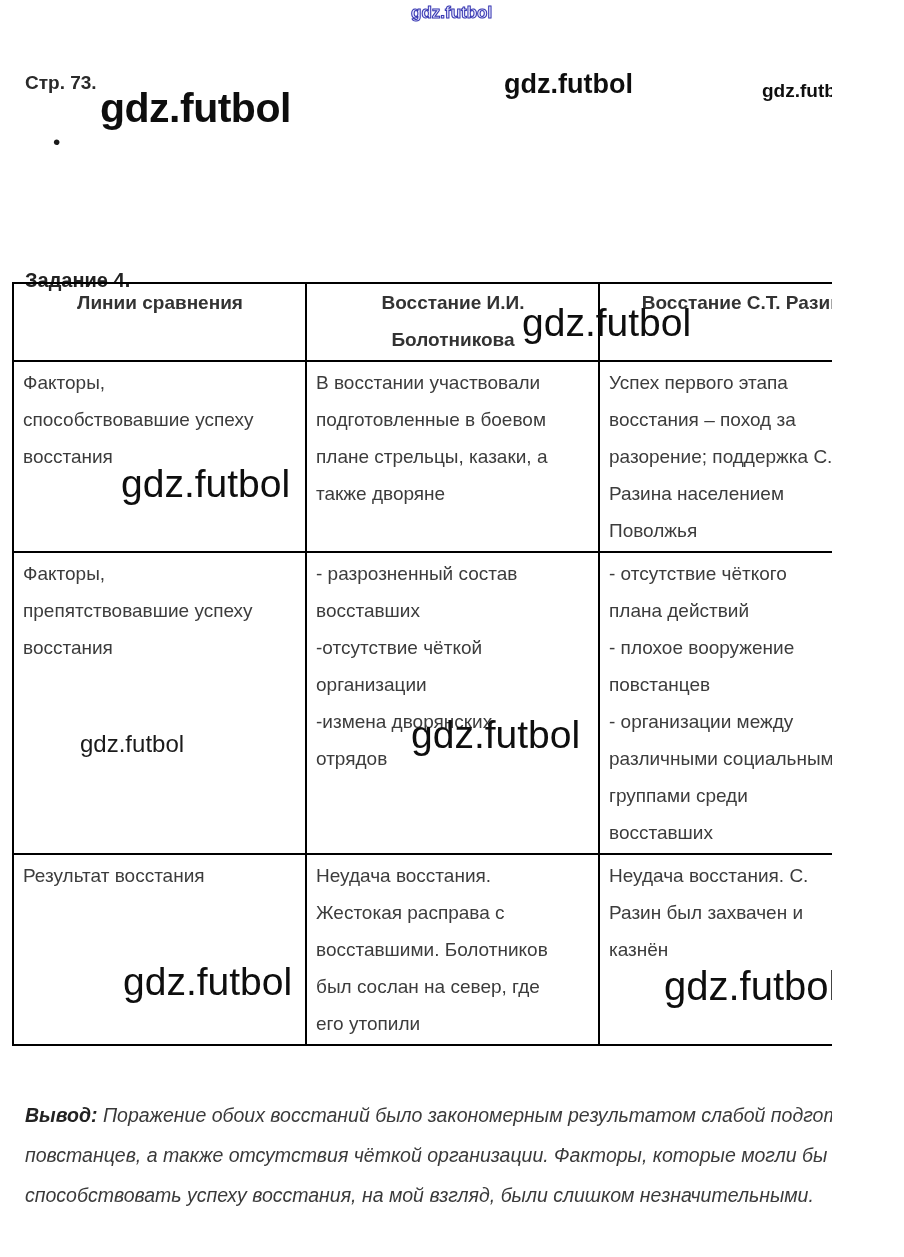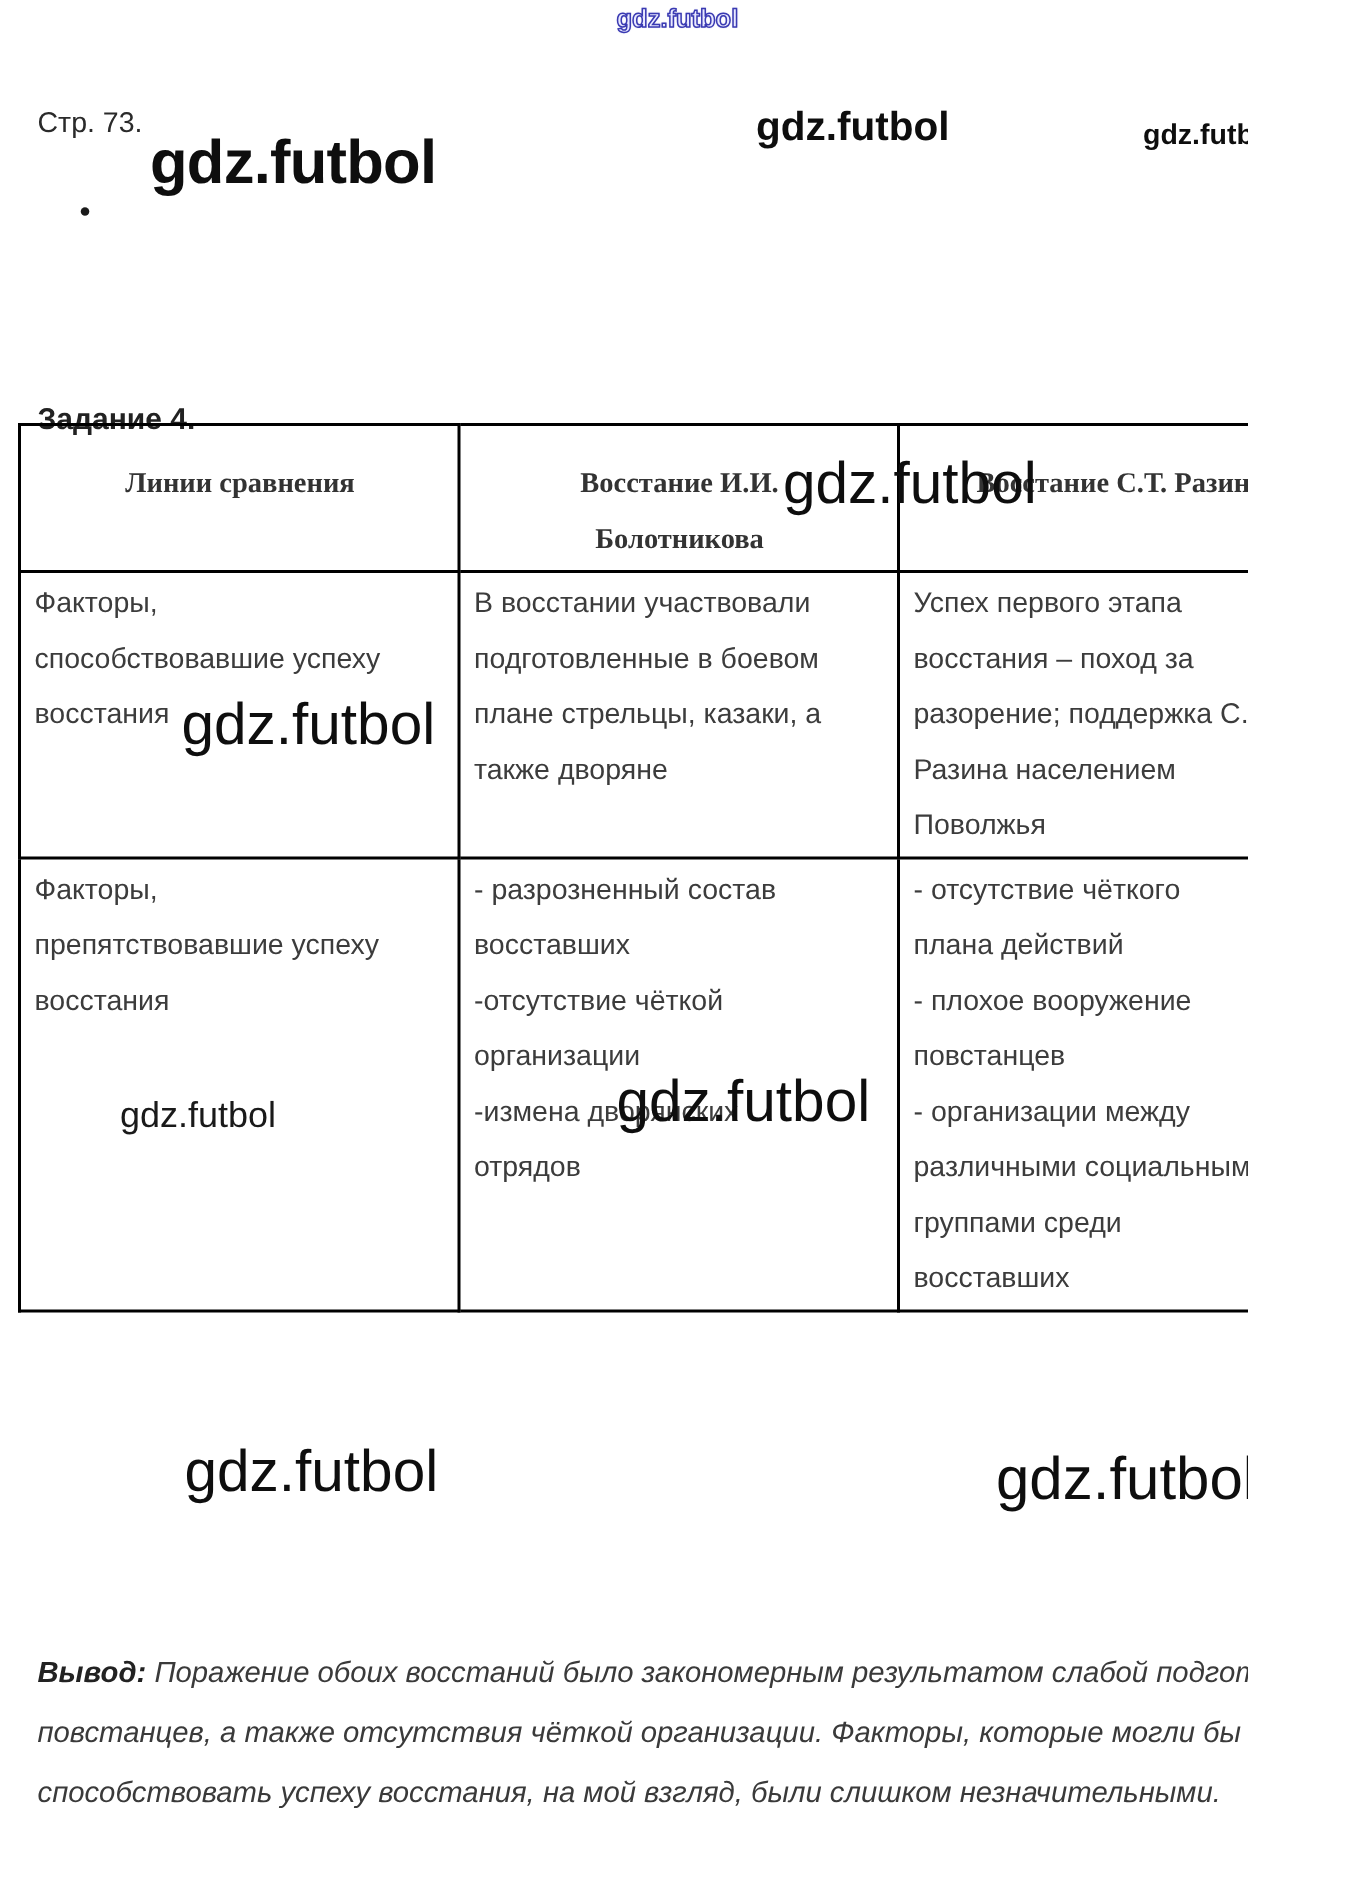--- a/index.html
+++ b/index.html
@@ -34,21 +34,21 @@
   .wm-header { left: 522px; top: 303px; font-size: 39px; font-weight: 500; }
   .wm-row1   { left: 121px; top: 464px; font-size: 39px; font-weight: 500; }
   .wm-row2-left { left: 80px; top: 732px; font-size: 24px; font-weight: 400; color: #1a1a1a; }
   .wm-row2-mid  { left: 411px; top: 715px; font-size: 39px; font-weight: 500; }
   .wm-row3-left  { left: 123px; top: 962px; font-size: 39px; font-weight: 500; }
   .wm-row3-right { left: 664px; top: 966px; font-size: 40px; font-weight: 500; }
 
   
   .page-label {
     position: absolute; left: 25px; top: 72px;
-    font-size: 19px; font-weight: 400; color: #2a2a2a;
+    font-size: 19px; font-weight: 700; color: #2a2a2a;
   }
   .bullet-dot {
     position: absolute; left: 53px; top: 130px;
     font-size: 21px; color: #1a1a1a;
   }
   .bullet-text {
     position: absolute; left: 85px; top: 123px;
     font-size: 19.5px; line-height: 42px;
     white-space: pre-line; color: #3a3a3a;
   }
@@ -74,23 +74,22 @@
     padding: 2px 8px 2px 9px;
     font-size: 19px;
     line-height: 37px;
     color: #3c3c3c;
   }
   table.cmp th {
     height: 70px;
     text-align: center;
     font-weight: 700;
     color: #333333;
-    padding-top: 20px;
+    padding-top: 0;
     line-height: 37px;
-    font-family: Liberation Serif, serif;
   }
   table.cmp tr.r1 td { height: 184px; }
   table.cmp tr.r2 td { height: 292px; }
   table.cmp tr.r3 td { height: 185px; }
   .cell-text { white-space: pre-line; }
 
   
   .conclusion {
     position: absolute; left: 25px; top: 1095px;
     width: 856px;
@@ -177,20 +176,37 @@
             <div class="cell-text">- отсутствие чёткого
 плана действий
 - плохое вооружение
 повстанцев
 - организации между
 различными социальными
 группами среди
 восставших</div>
           </td>
     </tr>
+    <tr class="r3">
+      <td>
+            <div class="cell-text">Результат восстания</div>
+          </td>
+      <td>
+            <div class="cell-text">Неудача восстания.
+Жестокая расправа с
+восставшими. Болотников
+был сослан на север, где
+его утопили</div>
+          </td>
+      <td>
+            <div class="cell-text">Неудача восстания. С.
+Разин был захвачен и
+казнён</div>
+          </td>
+    </tr>
   </tbody>
     </table>
 
   <div class="conclusion">
     <b>Вывод:</b>
     <span>Поражение обоих восстаний было закономерным результатом слабой подготовки повстанцев, а также отсутствия чёткой организации. Факторы, которые могли бы способствовать успеху восстания, на мой взгляд, были слишком незначительными.</span>
   </div>
 
 </div>
 

